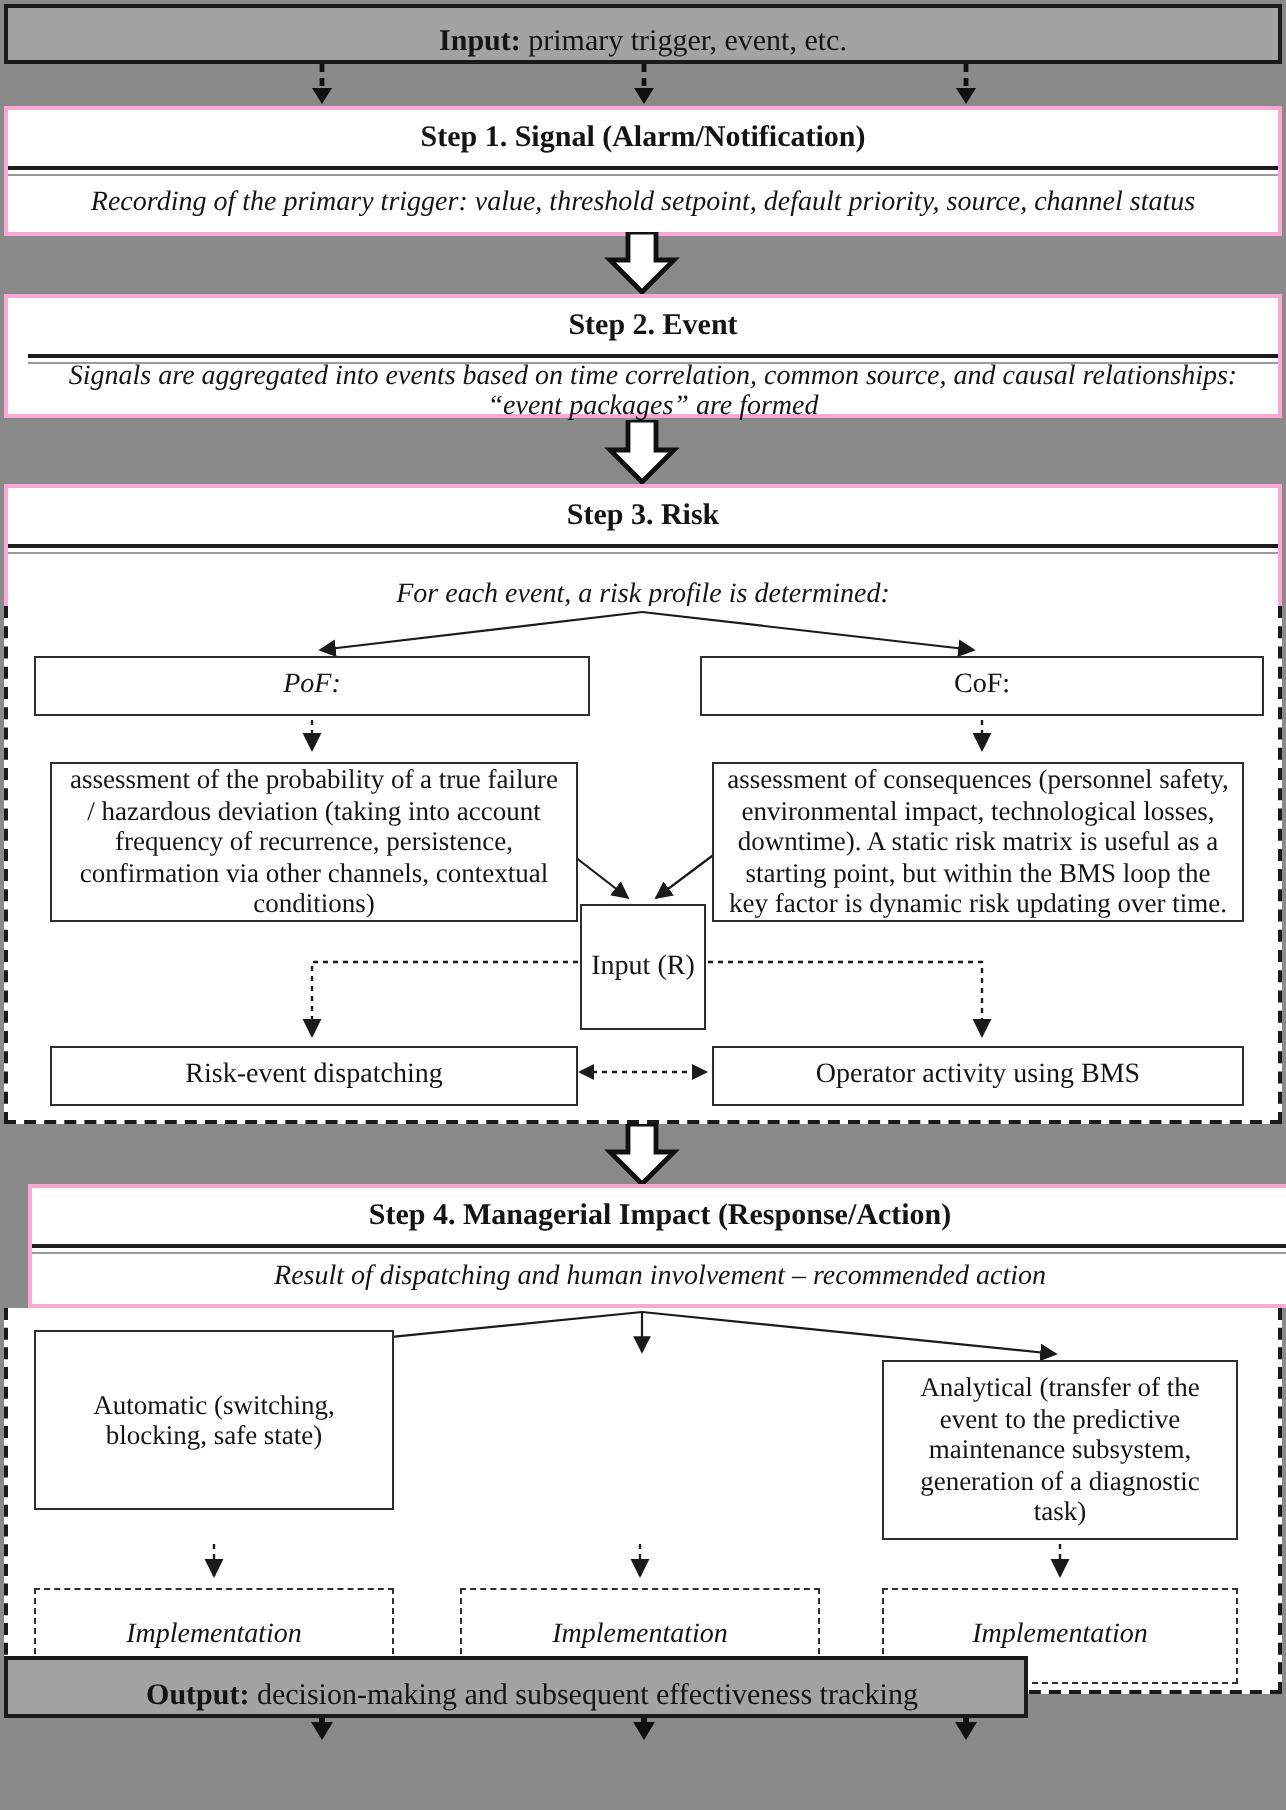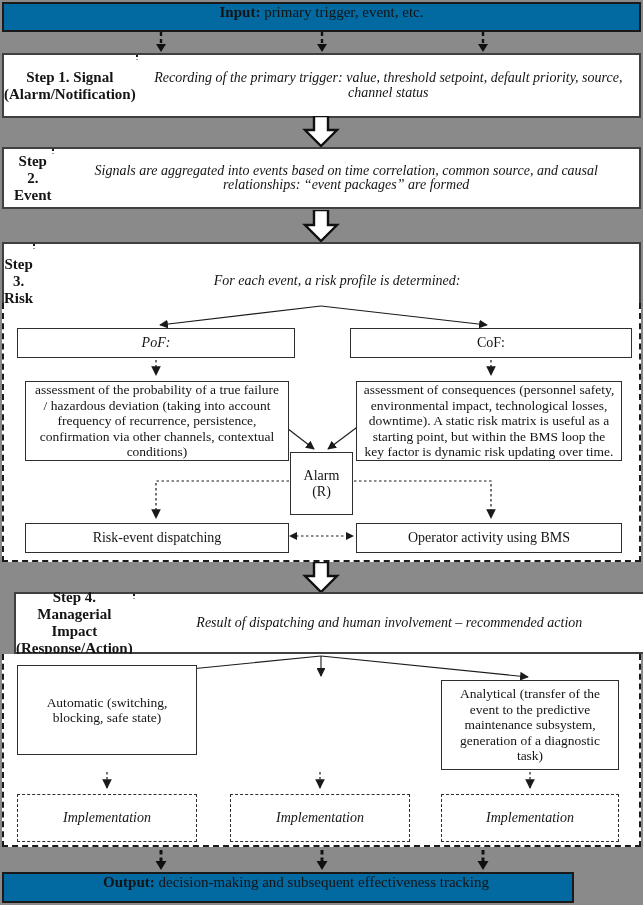--- a/index.html
+++ b/index.html
@@ -9,27 +9,27 @@
     background:#8a8a8a;
   }
   #canvas{
     position:relative;
     width:643px;height:905px;
     background:#8a8a8a;
     overflow:hidden;
   }
   .abs{position:absolute;box-sizing:border-box;}
   .box{
-    background:#0369a1;border:2px solid #1a1a1a;
-    display:flex;align-items:flex-start;justify-content:center;
+    background:#a3a3a3;border:2px solid #1a1a1a;
+    display:flex;align-items:flex-end;justify-content:center;
     text-align:center;font-size:15px;
   }
   .step-head{
-    background:#fff;border:2px solid #404040;
-    display:flex;flex-direction:row;
+    background:#fff;border:2px solid #f9a8d4;
+    display:flex;flex-direction:column;
   }
   .step-title{
     flex:0 0 28px;display:flex;align-items:center;justify-content:center;
     font-weight:bold;font-size:15px;text-align:center;
   }
   .hdr-divider{
     flex:0 0 2px;height:2px;background:#fff;
     border-top:2px solid #1c1c1c;border-bottom:1px solid #9a9a9a;
   }
   .step-desc{
@@ -121,21 +121,21 @@
       <path d="M350,178 L487,178 L487,215" fill="none" stroke="#1a1a1a" stroke-width="1.2" stroke-dasharray="2.5 2.5" marker-end="url(#ah3)"></path>
 
       <line x1="292" y1="233" x2="343" y2="233" stroke="#1a1a1a" stroke-width="1.2" stroke-dasharray="2.5 2.5"></line>
       <polygon points="293,229 293,237 285,233" fill="#1a1a1a"></polygon>
       <polygon points="342,229 342,237 350,233" fill="#1a1a1a"></polygon>
     </svg>
     <div class="abs node italic" style="left:13px;top:25px;width:278px;height:30px;">PoF:</div>
     <div class="abs node" style="left:346px;top:25px;width:282px;height:30px;">CoF:</div>
     <div class="abs node small" style="left:21px;top:78px;width:264px;height:80px;">assessment of the probability of a true failure / hazardous deviation (taking into account frequency of recurrence, persistence, confirmation via other channels, contextual conditions)</div>
     <div class="abs node small" style="left:352px;top:78px;width:266px;height:80px;">assessment of consequences (personnel safety, environmental impact, technological losses, downtime). A static risk matrix is useful as a starting point, but within the BMS loop the key factor is dynamic risk updating over time.</div>
-    <div class="abs node" style="left:286px;top:149px;width:63px;height:63px;">Alarm (R)</div>
+    <div class="abs node" style="left:286px;top:149px;width:63px;height:63px;">Input (R)</div>
     <div class="abs node" style="left:21px;top:220px;width:264px;height:30px;font-family:Liberation Serif, serif;">Risk-event dispatching</div>
     <div class="abs node" style="left:352px;top:220px;width:266px;height:30px;">Operator activity using BMS</div>
   </div>
 
   <svg class="abs" style="left:297px;top:562px;" width="48" height="31">
     <polygon points="17,0 31,0 31,14 40,14 24,30 8,14 17,14" fill="#ffffff" stroke="#101010" stroke-width="2.4"></polygon>
   </svg>
 
   <div class="abs step-head" style="left:14px;top:592px;width:632px;height:62px;">
     <div class="step-title">Step 4. Managerial Impact (Response/Action)</div>
@@ -170,17 +170,17 @@
         <line x1="322" y1="1" x2="322" y2="13"></line>
         <line x1="483" y1="1" x2="483" y2="13"></line>
     </g>
     <g fill="#101010">
       <polygon points="155.5,12 166.5,12 161,21"></polygon>
         <polygon points="316.5,12 327.5,12 322,21"></polygon>
         <polygon points="477.5,12 488.5,12 483,21"></polygon>
     </g>
   </svg>
 
-  <div class="abs box" style="left:2px;top:872px;width:572px;height:31px;padding-left:16px;">
+  <div class="abs box" style="left:2px;top:828px;width:512px;height:31px;padding-left:16px;">
     <span><span class="bold">Output:</span><span> decision-making and subsequent effectiveness tracking</span></span>
   </div>
 
 </div>
 
 </body></html>

